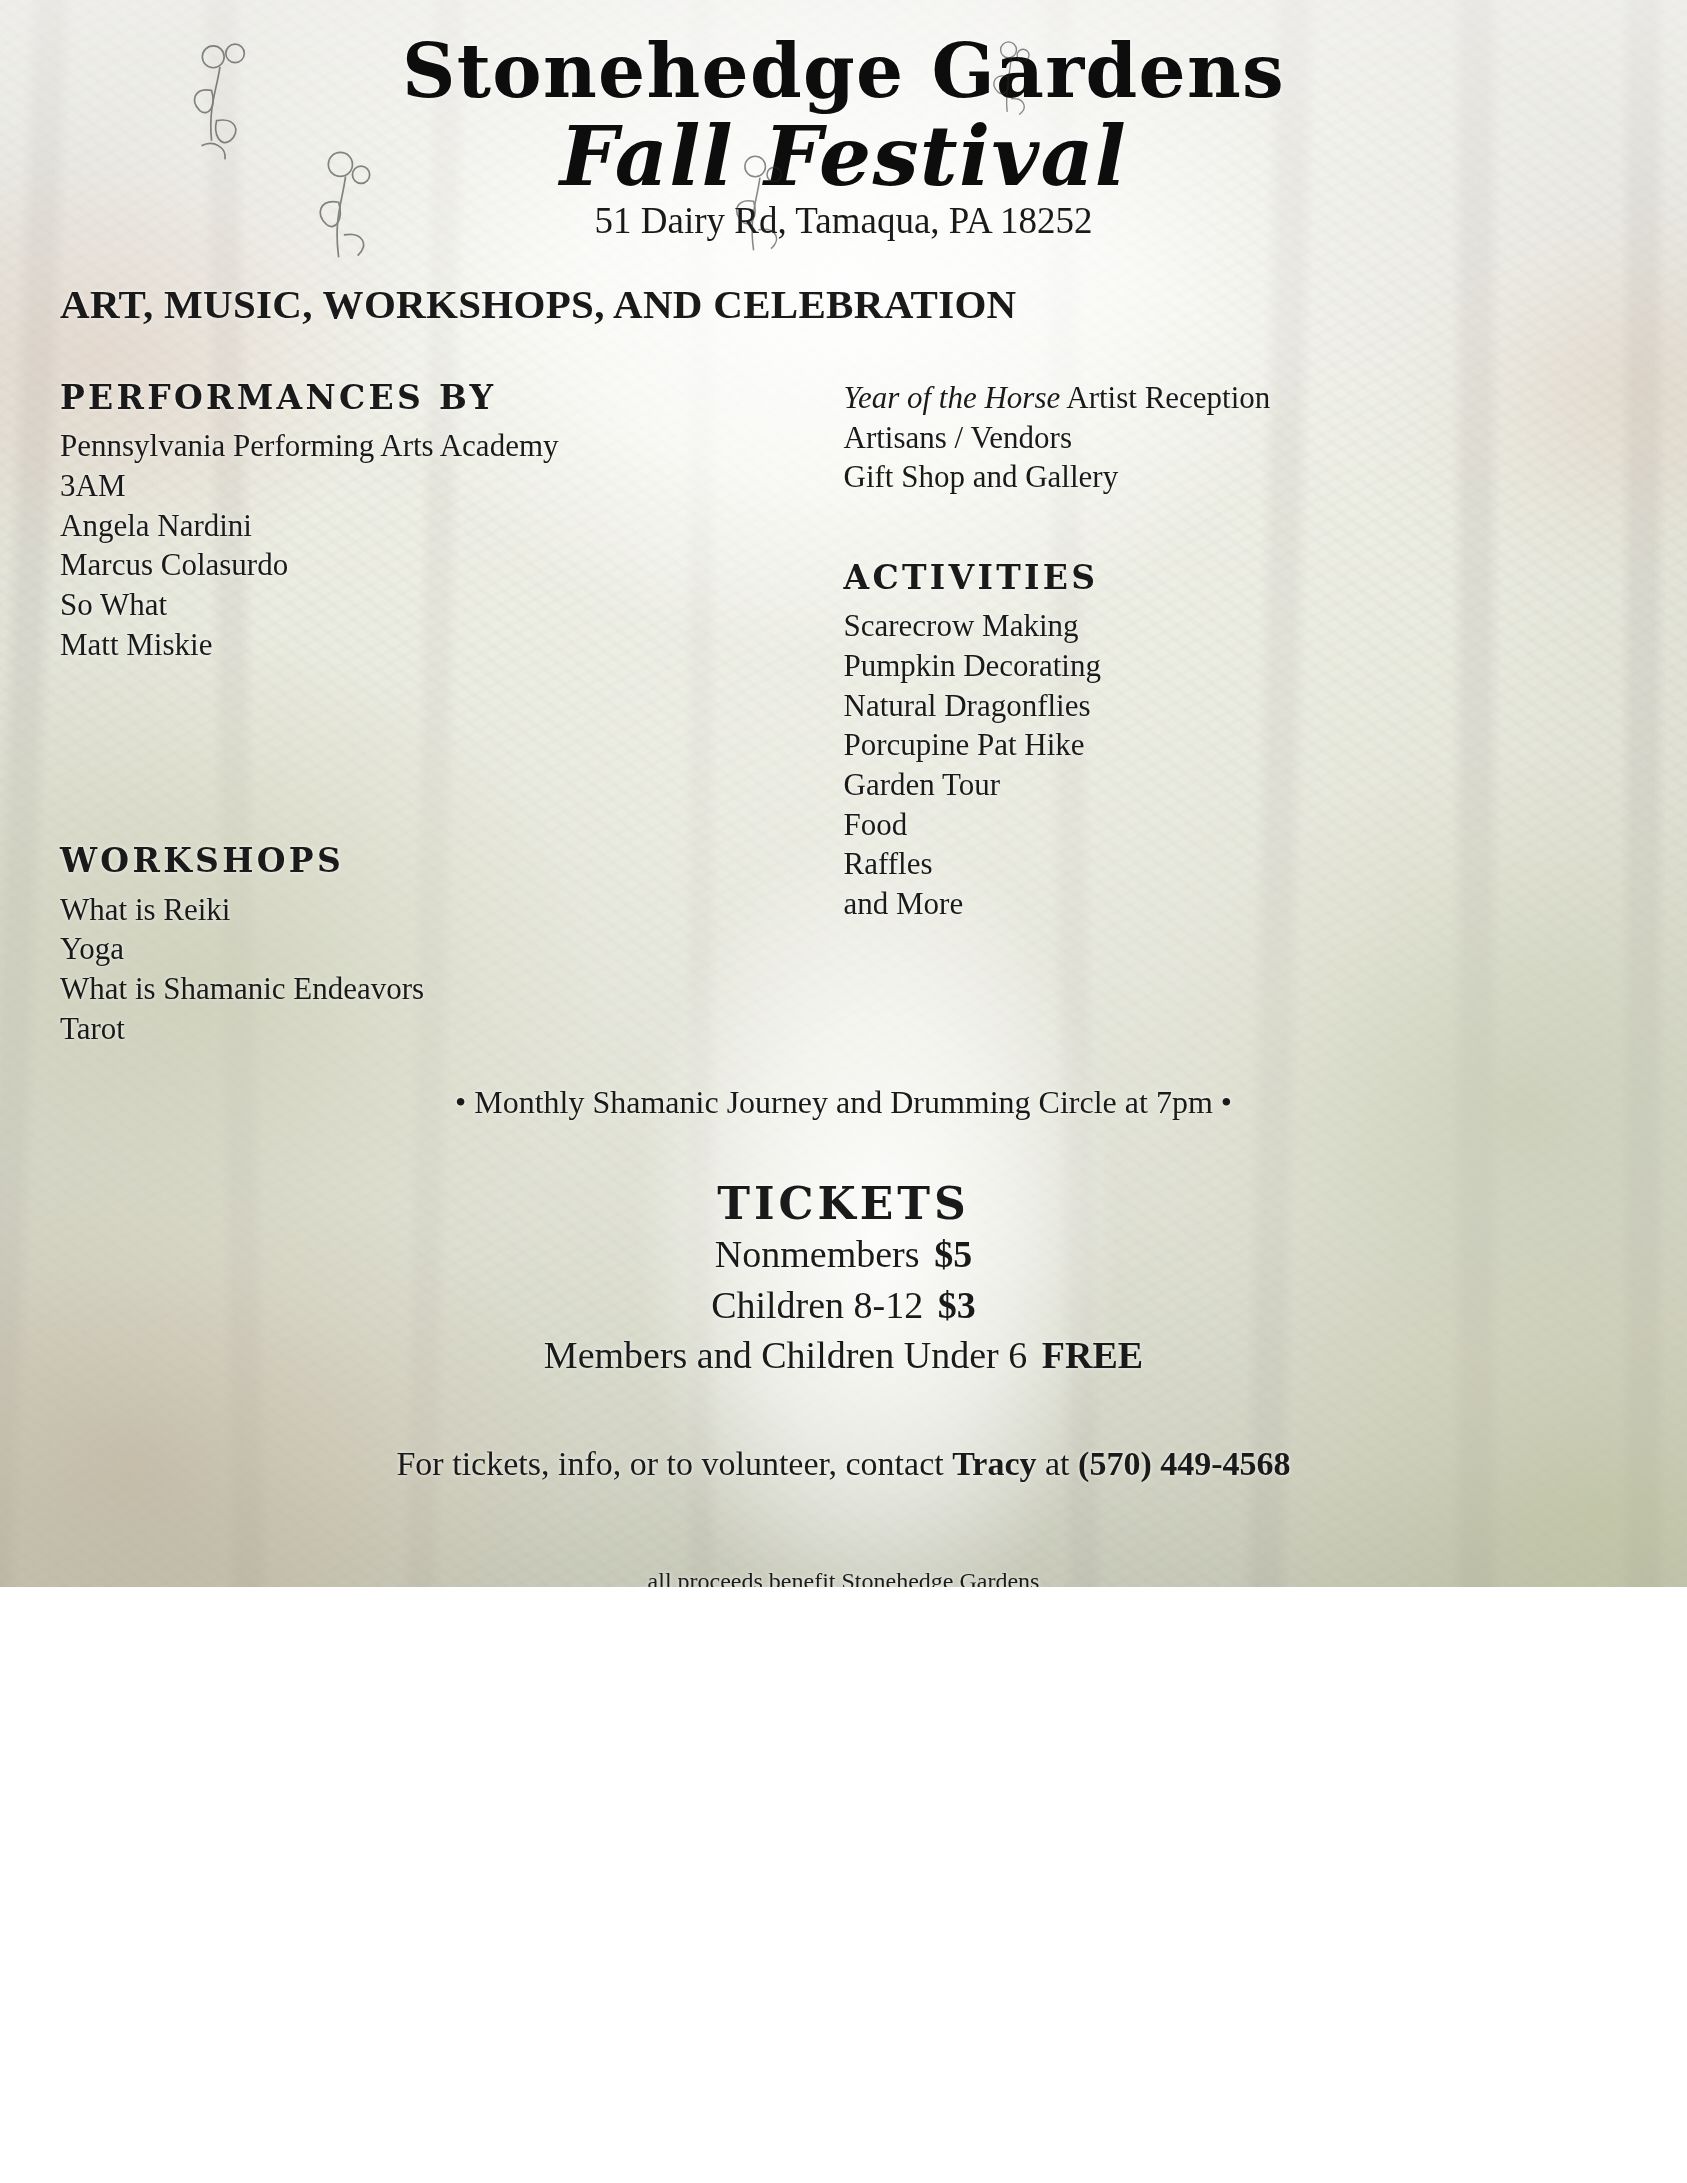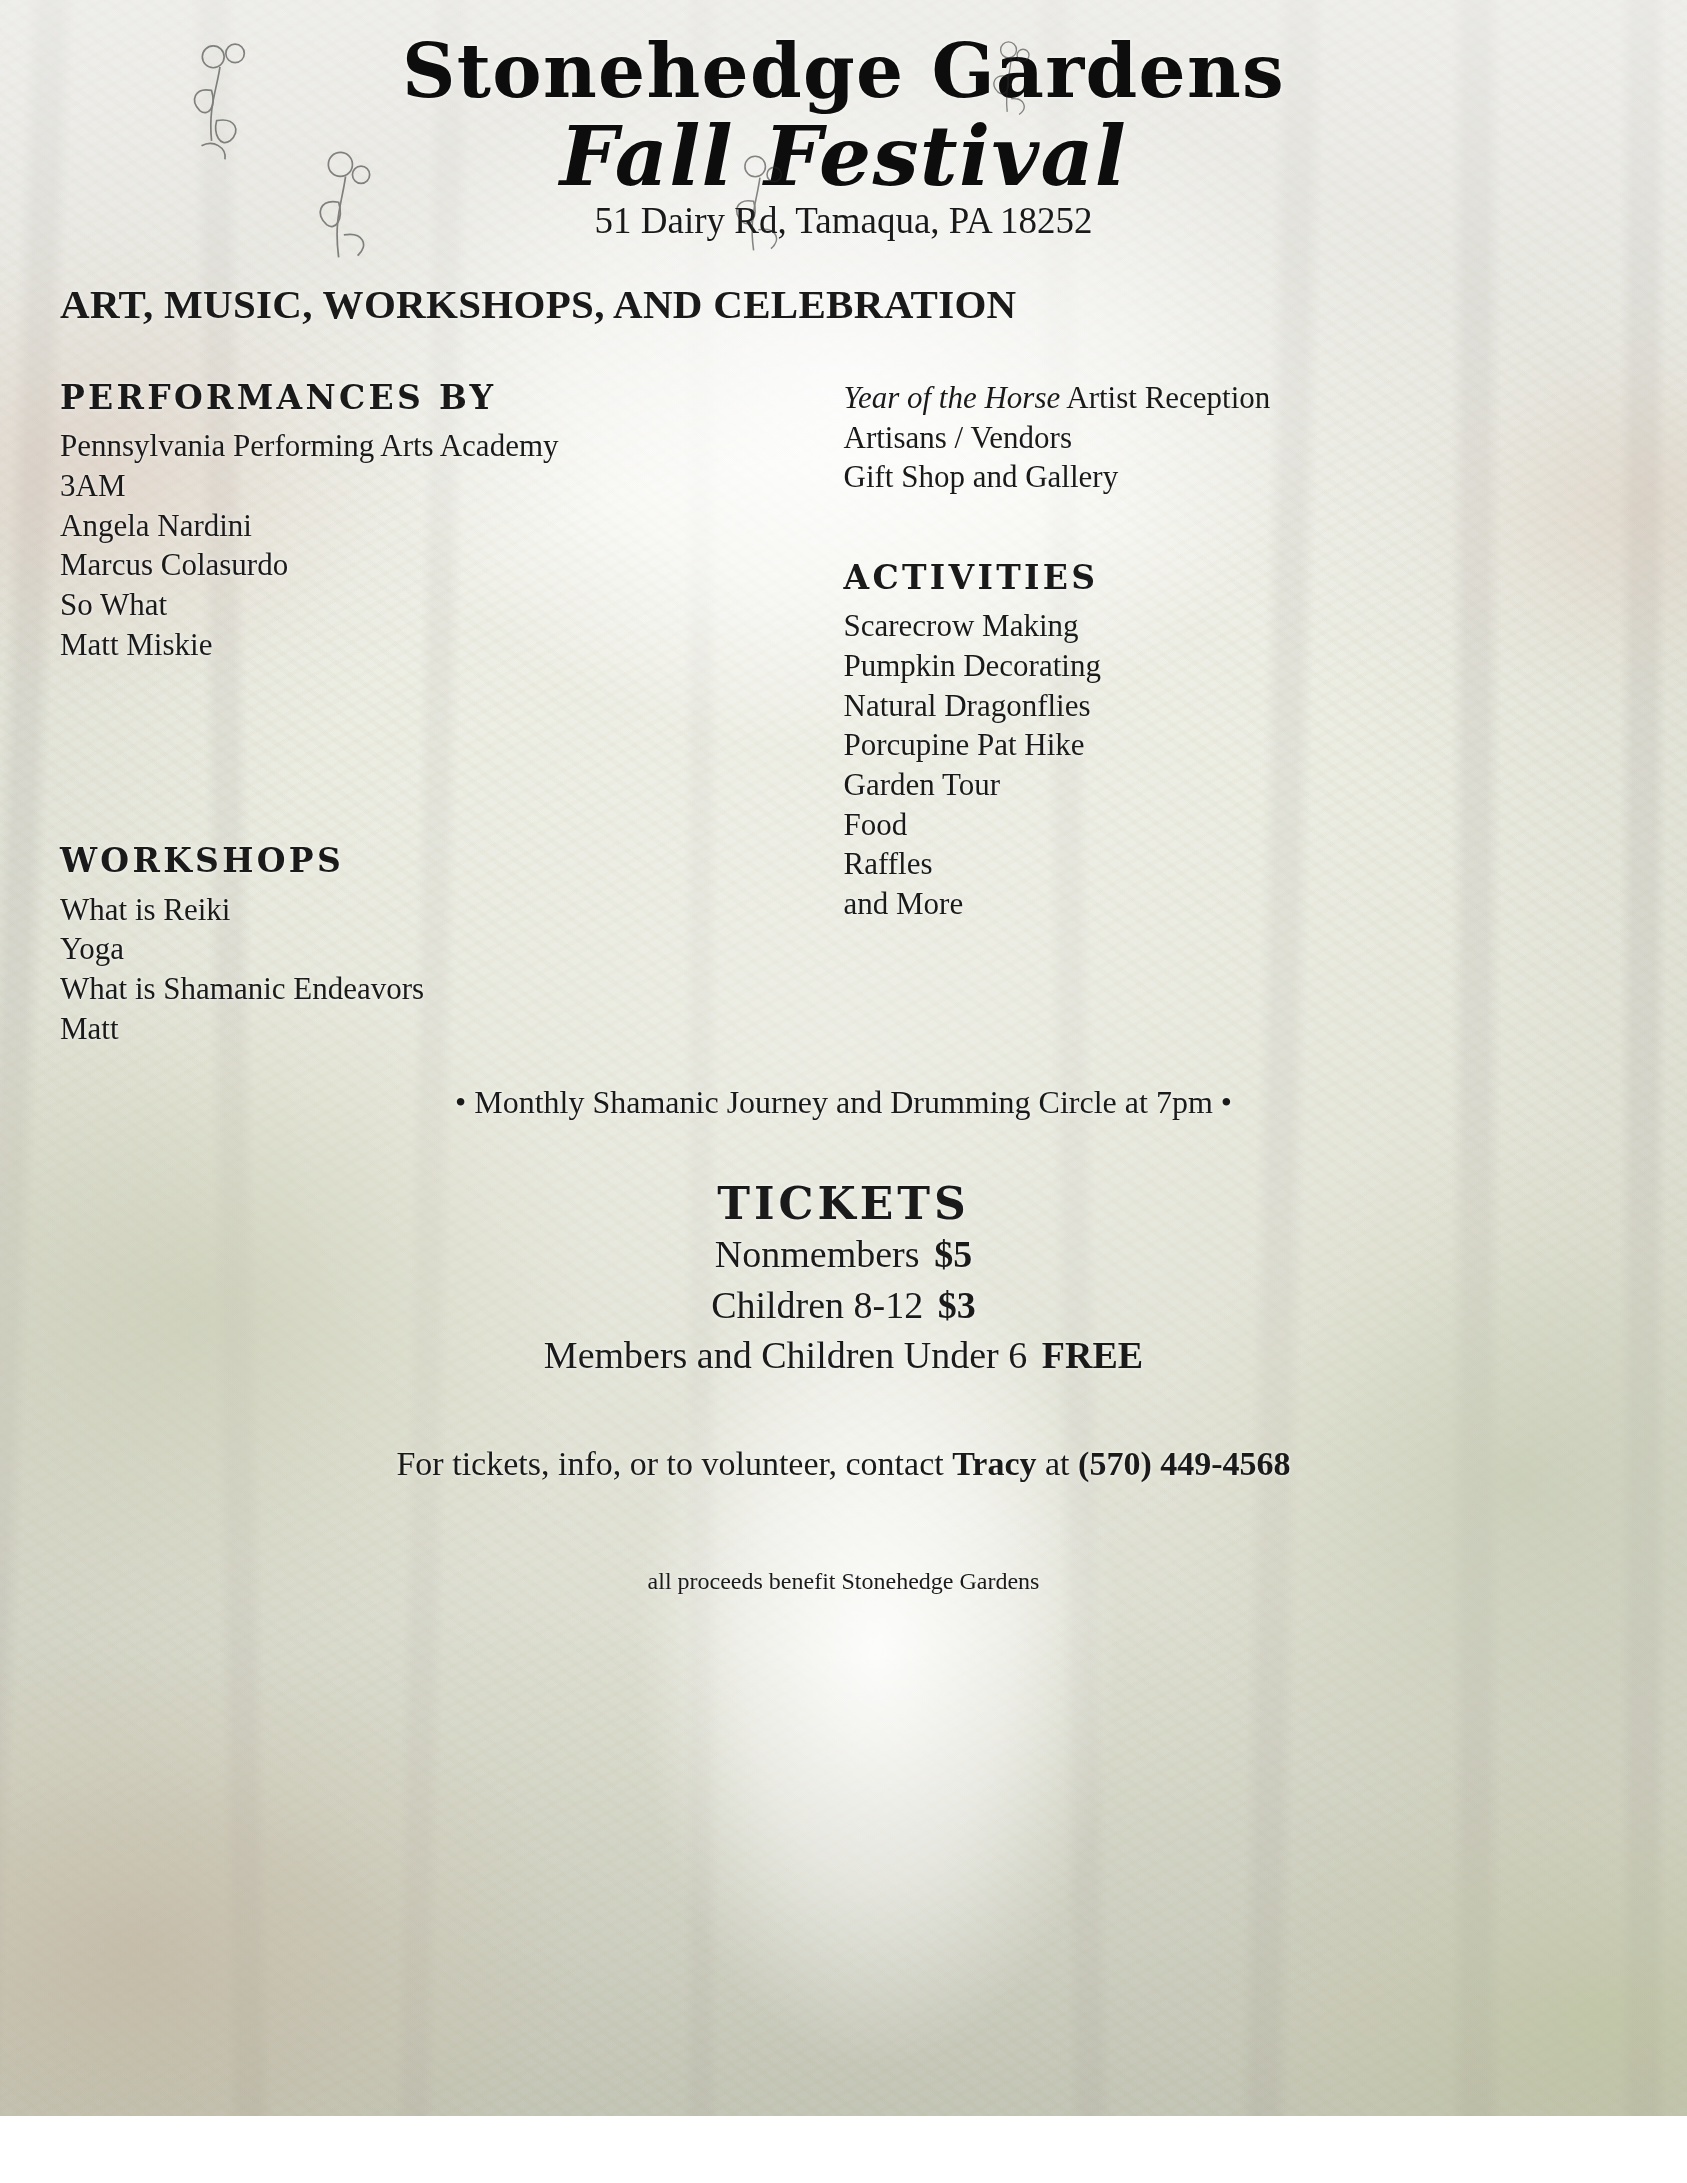--- a/index.html
+++ b/index.html
@@ -3,21 +3,21 @@
 <meta charset="utf-8">
 <style>
   html, body {
     margin: 0;
     padding: 0;
     background: #ffffff;
   }
   #poster {
     position: relative;
     width: 1687px;
-    height: 2116px;
+    height: 1587px;
     overflow: hidden;
     background: #c4b5fd;
     font-family: "Liberation Serif", serif;
     color: #1a1a1a;
   }
 
   
   .bg-photo {
     position: absolute;
     inset: 0;
@@ -260,21 +260,21 @@
           <div class="sec-item">Marcus Colasurdo</div>
           <div class="sec-item">So What</div>
           <div class="sec-item">Matt Miskie</div>
         </div>
 
         <div class="sec workshops-wrap">
           <div class="sec-head">WORKSHOPS</div>
           <div class="sec-item">What is Reiki</div>
           <div class="sec-item">Yoga</div>
           <div class="sec-item">What is Shamanic Endeavors</div>
-          <div class="sec-item">Matt</div>
+          <div class="sec-item">Tarot</div>
         </div>
 
       </div>
 
       <div class="col-right">
 
         <div class="sec">
           <div class="sec-item"><em>Year of the Horse</em><span> Artist Reception</span></div>
           <div class="sec-item">Artisans / Vendors</div>
           <div class="sec-item">Gift Shop and Gallery</div>

